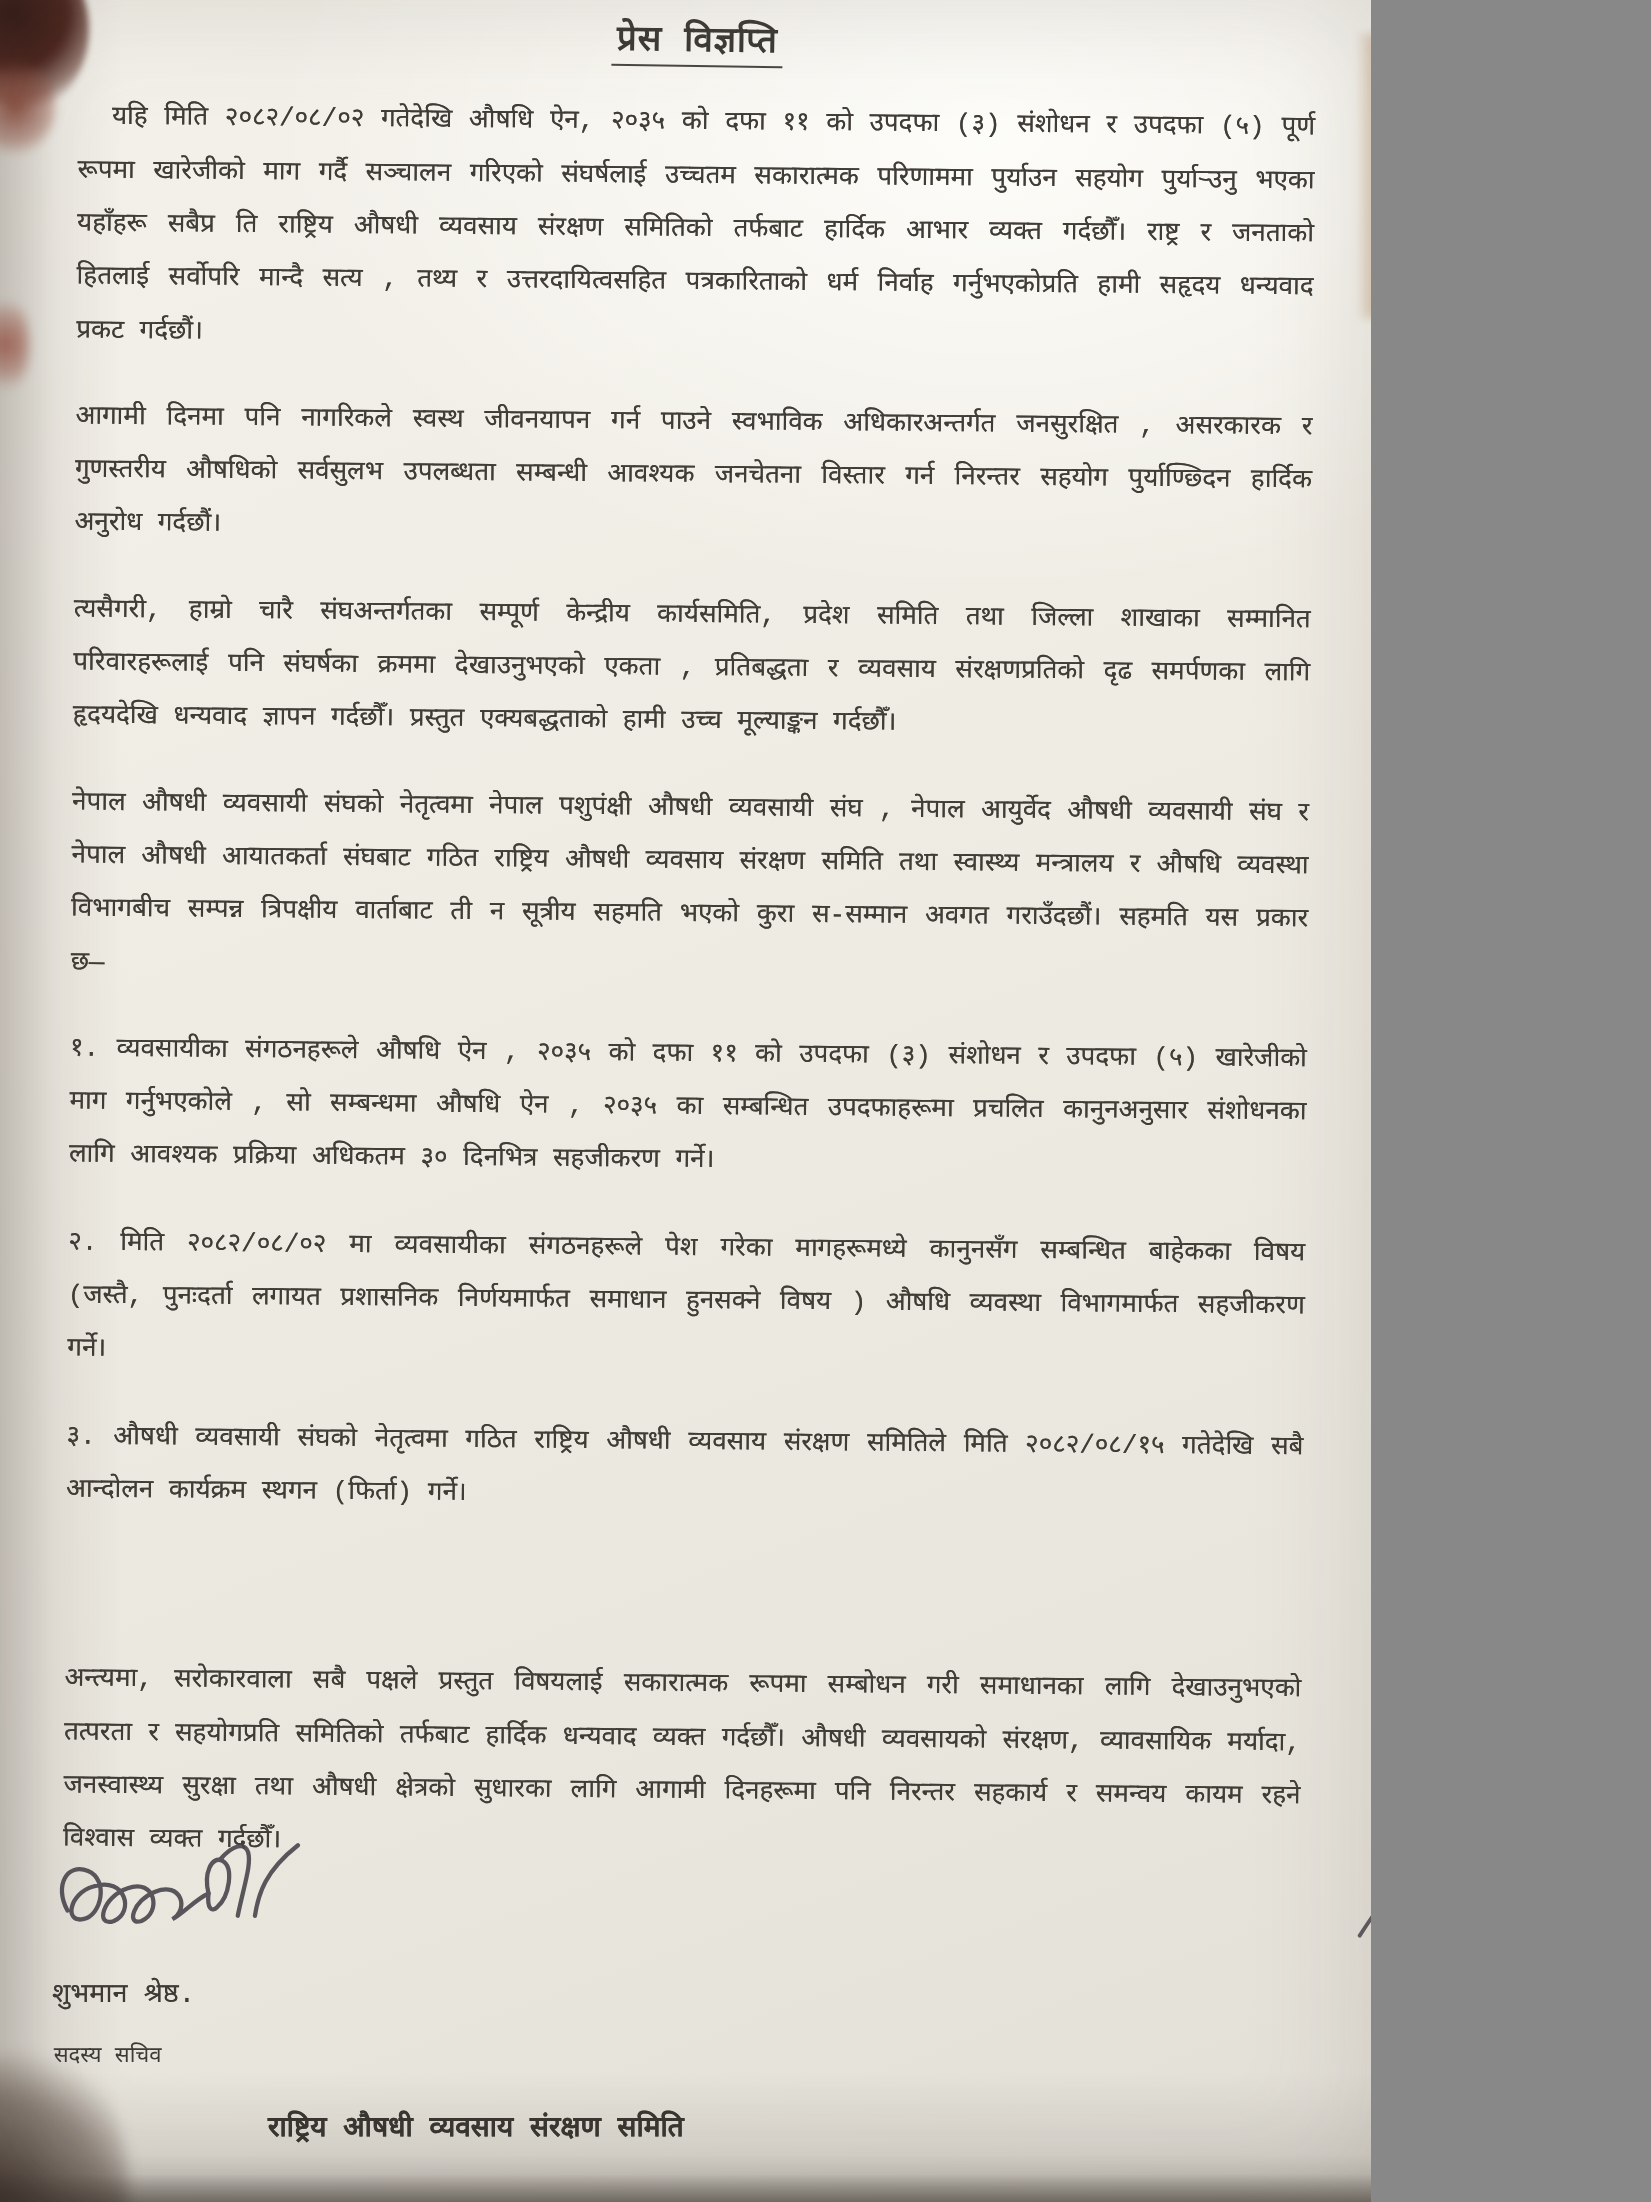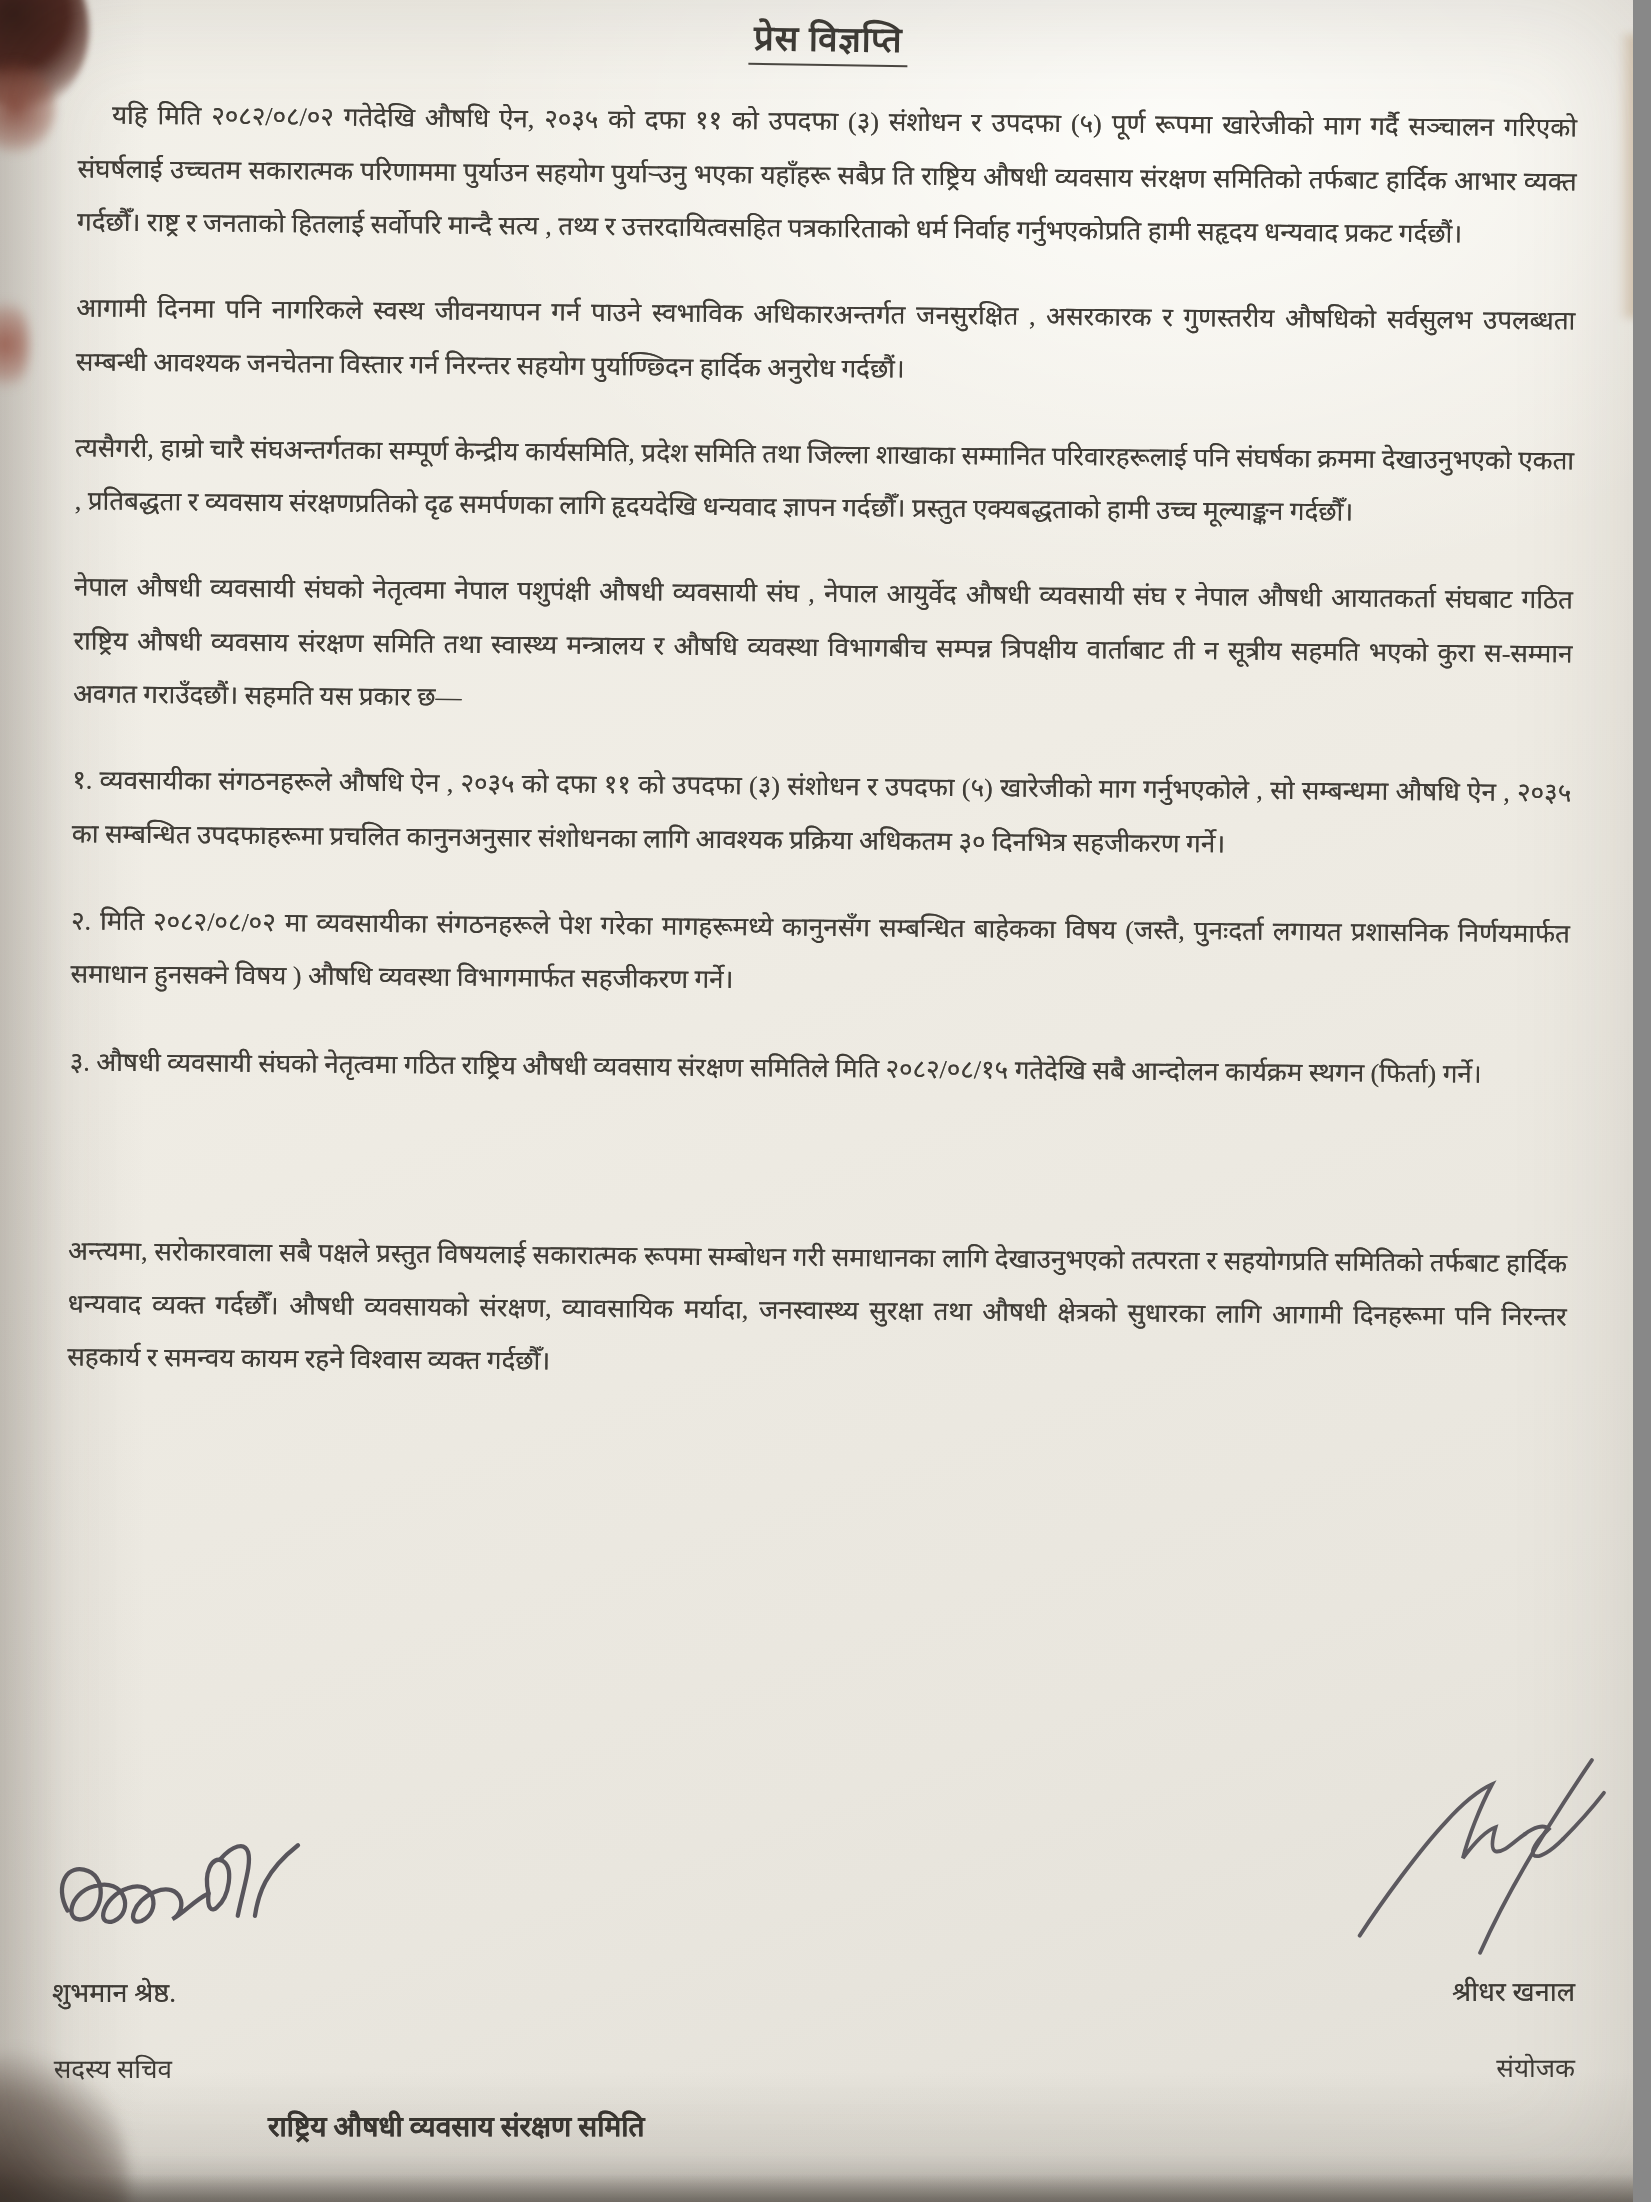--- a/index.html
+++ b/index.html
@@ -1,26 +1,26 @@
 <!DOCTYPE html>
 <html style="font-size:13.8px"><head>
 <meta charset="utf-8">
 <style>
   html, body { margin: 0; padding: 0; background: #888; }
   .photo {
     position: relative;
-    width: 1633px;
+    width: 1371px;
     height: 2203px;
     overflow: hidden;
     background:
       radial-gradient(ellipse 1205px 774px at 72% 6%, rgba(255,255,252,0.85) 0%, rgba(255,255,252,0) 60%),
       linear-gradient(to right, rgba(70,60,52,0.22) 0%, rgba(70,60,52,0.05) 4%, rgba(70,60,52,0) 9%),
       linear-gradient(to top, rgba(75,68,60,0.38) 0%, rgba(75,68,60,0.10) 2.2%, rgba(75,68,60,0) 6%),
       linear-gradient(160deg, #f3f1ea 0%, #efece4 40%, #e9e6de 75%, #e2dfd7 100%);
-    font-family: Liberation Serif, serif;
+    font-family: Liberation Mono, monospace;
     color: #3c3a35;
   }
   .photo::after {
     content: "";
     position: absolute; inset: 0;
     box-shadow: inset 0 0 120px rgba(95,85,72,0.18);
     pointer-events: none;
   }
   
   .blob { position: absolute; border-radius: 50%; pointer-events: none; }
@@ -66,21 +66,21 @@
   }
   .para.indent-first { text-indent: 34px; }
   .items { margin-top: 5.2px; }
   .item { margin-bottom: 34px; }
   .closing-gap { height: 102px; }
   .signature-area { position: absolute; left: 0; right: 0; top: 0; height: 2203px; pointer-events: none; padding-left: 11px; }
   .sig-left { position: absolute; left: 52px; top: 1833px; width: 293px; }
   .sig-right { position: absolute; left: 1205px; top: 1755px; width: 370px; text-align: right; }
   .sig-scribble { display: block; }
   .sig-name { font-size: 27px; color: #3e3b36; text-shadow: 0 0 0.6px rgba(64,61,55,0.7); margin-top: 1.7px; }
-  .sig-role { font-size: 26px; color: #3e3b36; margin-top: 40px; }
+  .sig-role { font-size: 22px; color: #3e3b36; margin-top: 28px; }
   .sig-left .sig-role { margin-left: 1.7px; }
   .footer-org {
     position: absolute; left: 268px; top: 2106px; width: 482px;
     font-size: 28px; font-weight: 600; color: #393631;
     text-shadow: 0 0 0.6px rgba(57,54,49,0.8);
   }
 </style>
 </head>
 <body>
 

